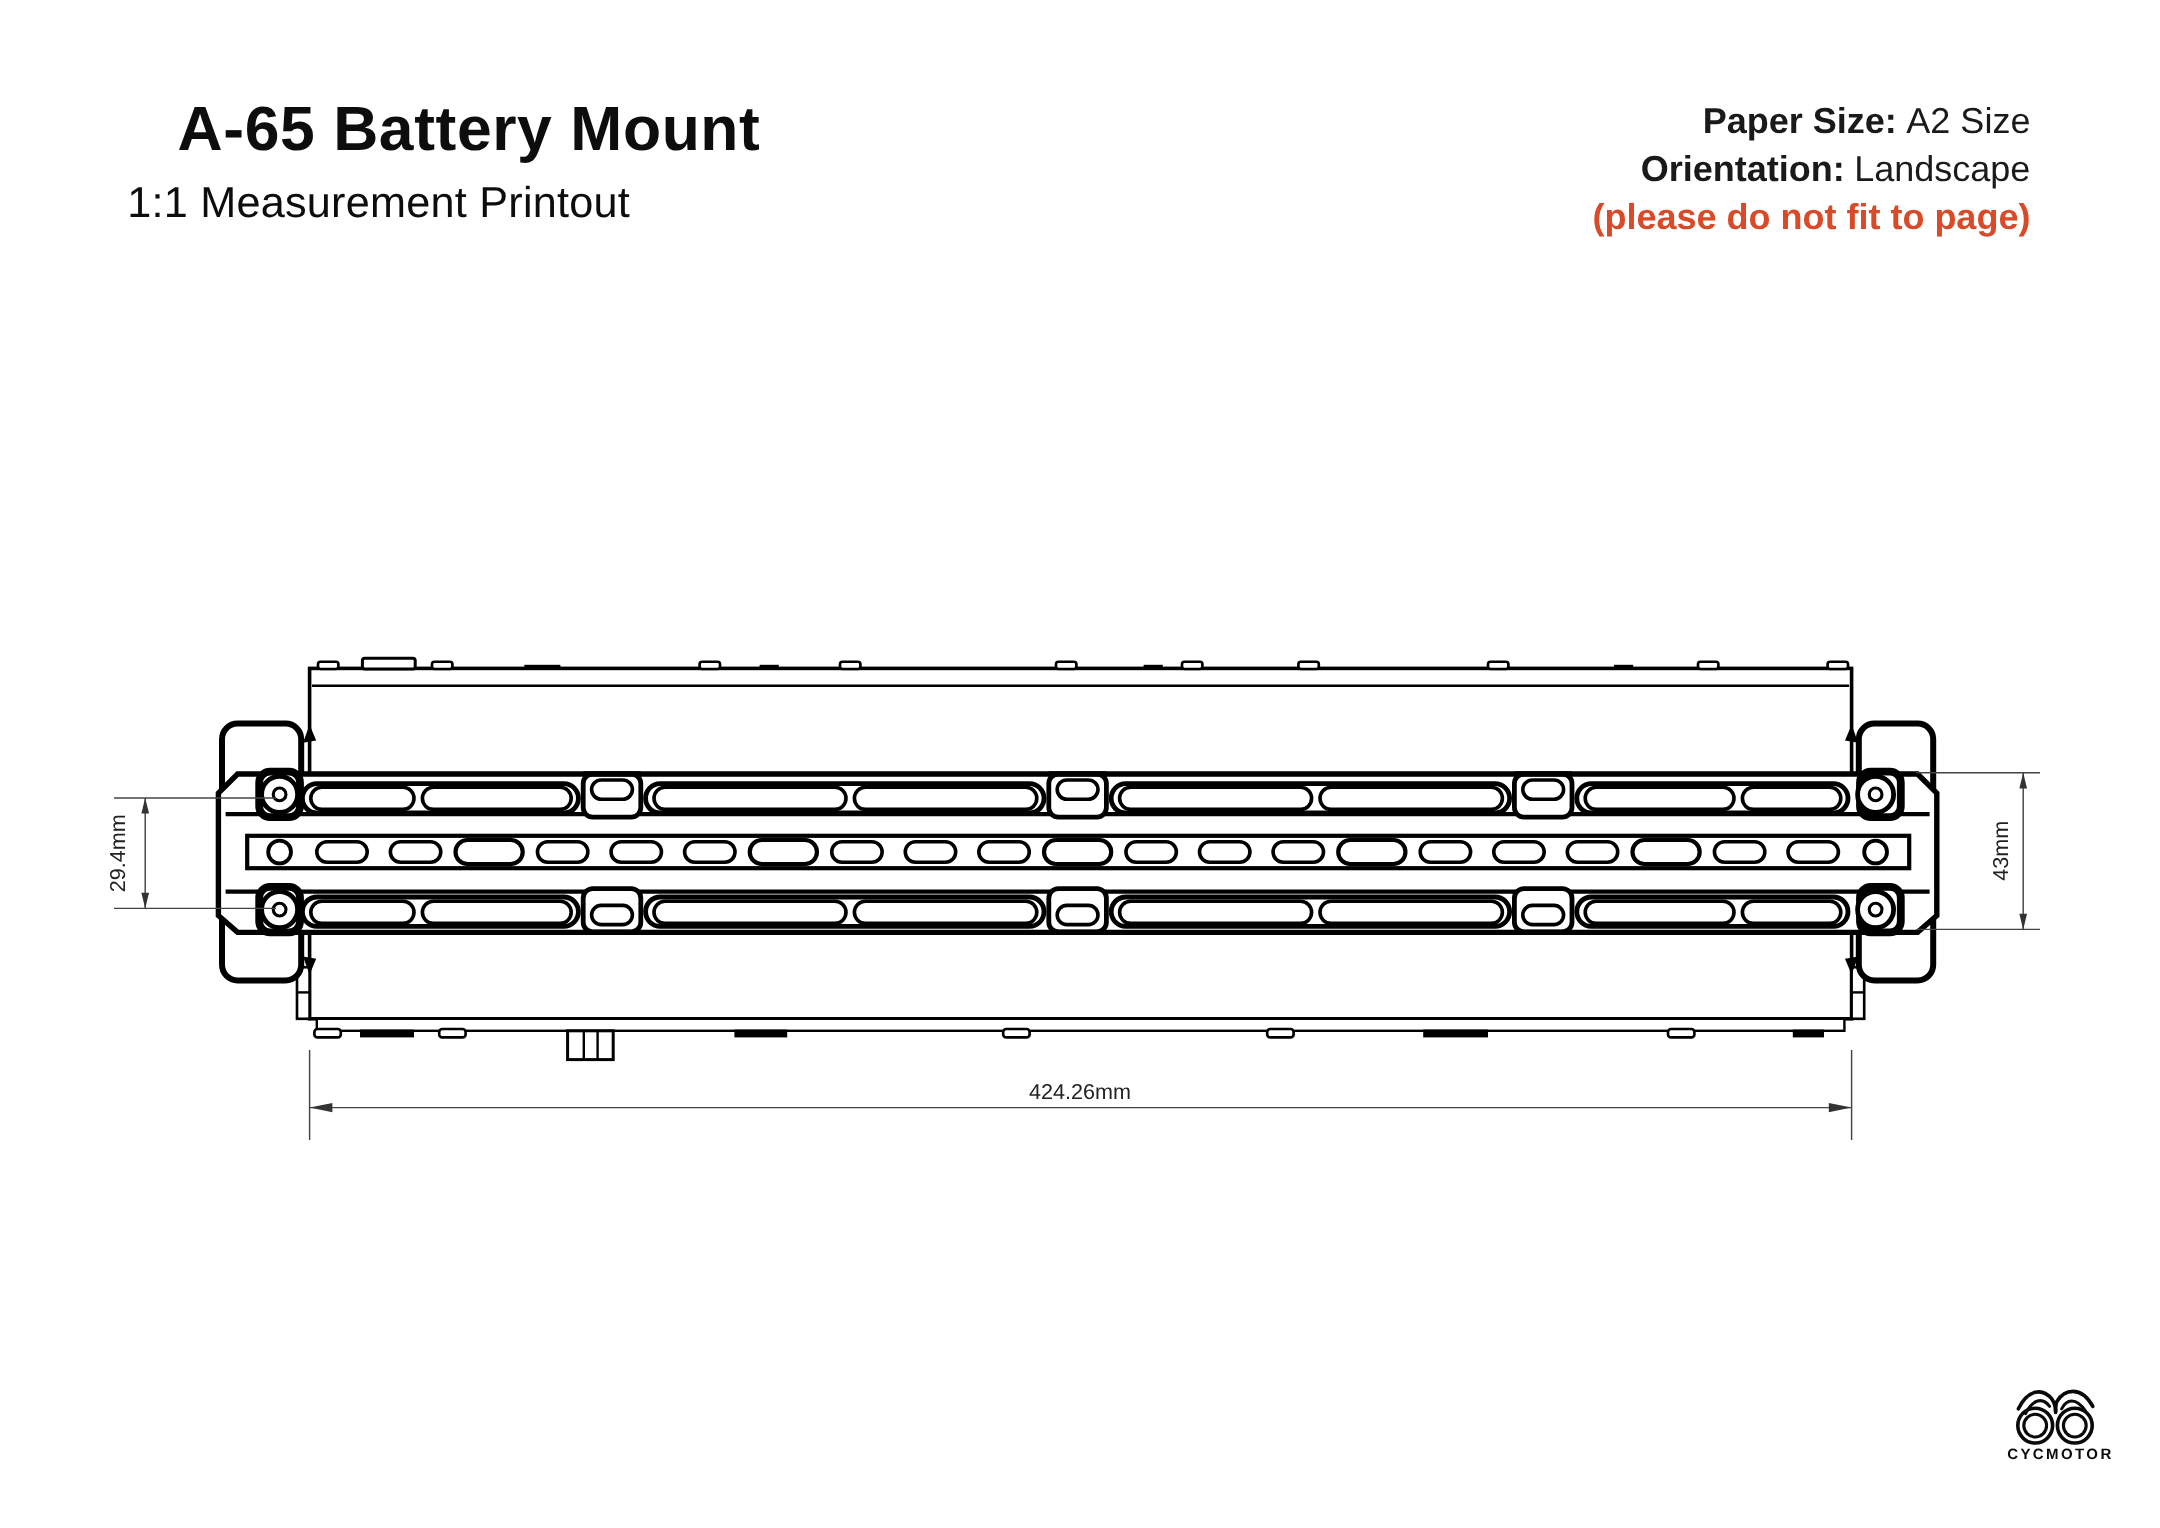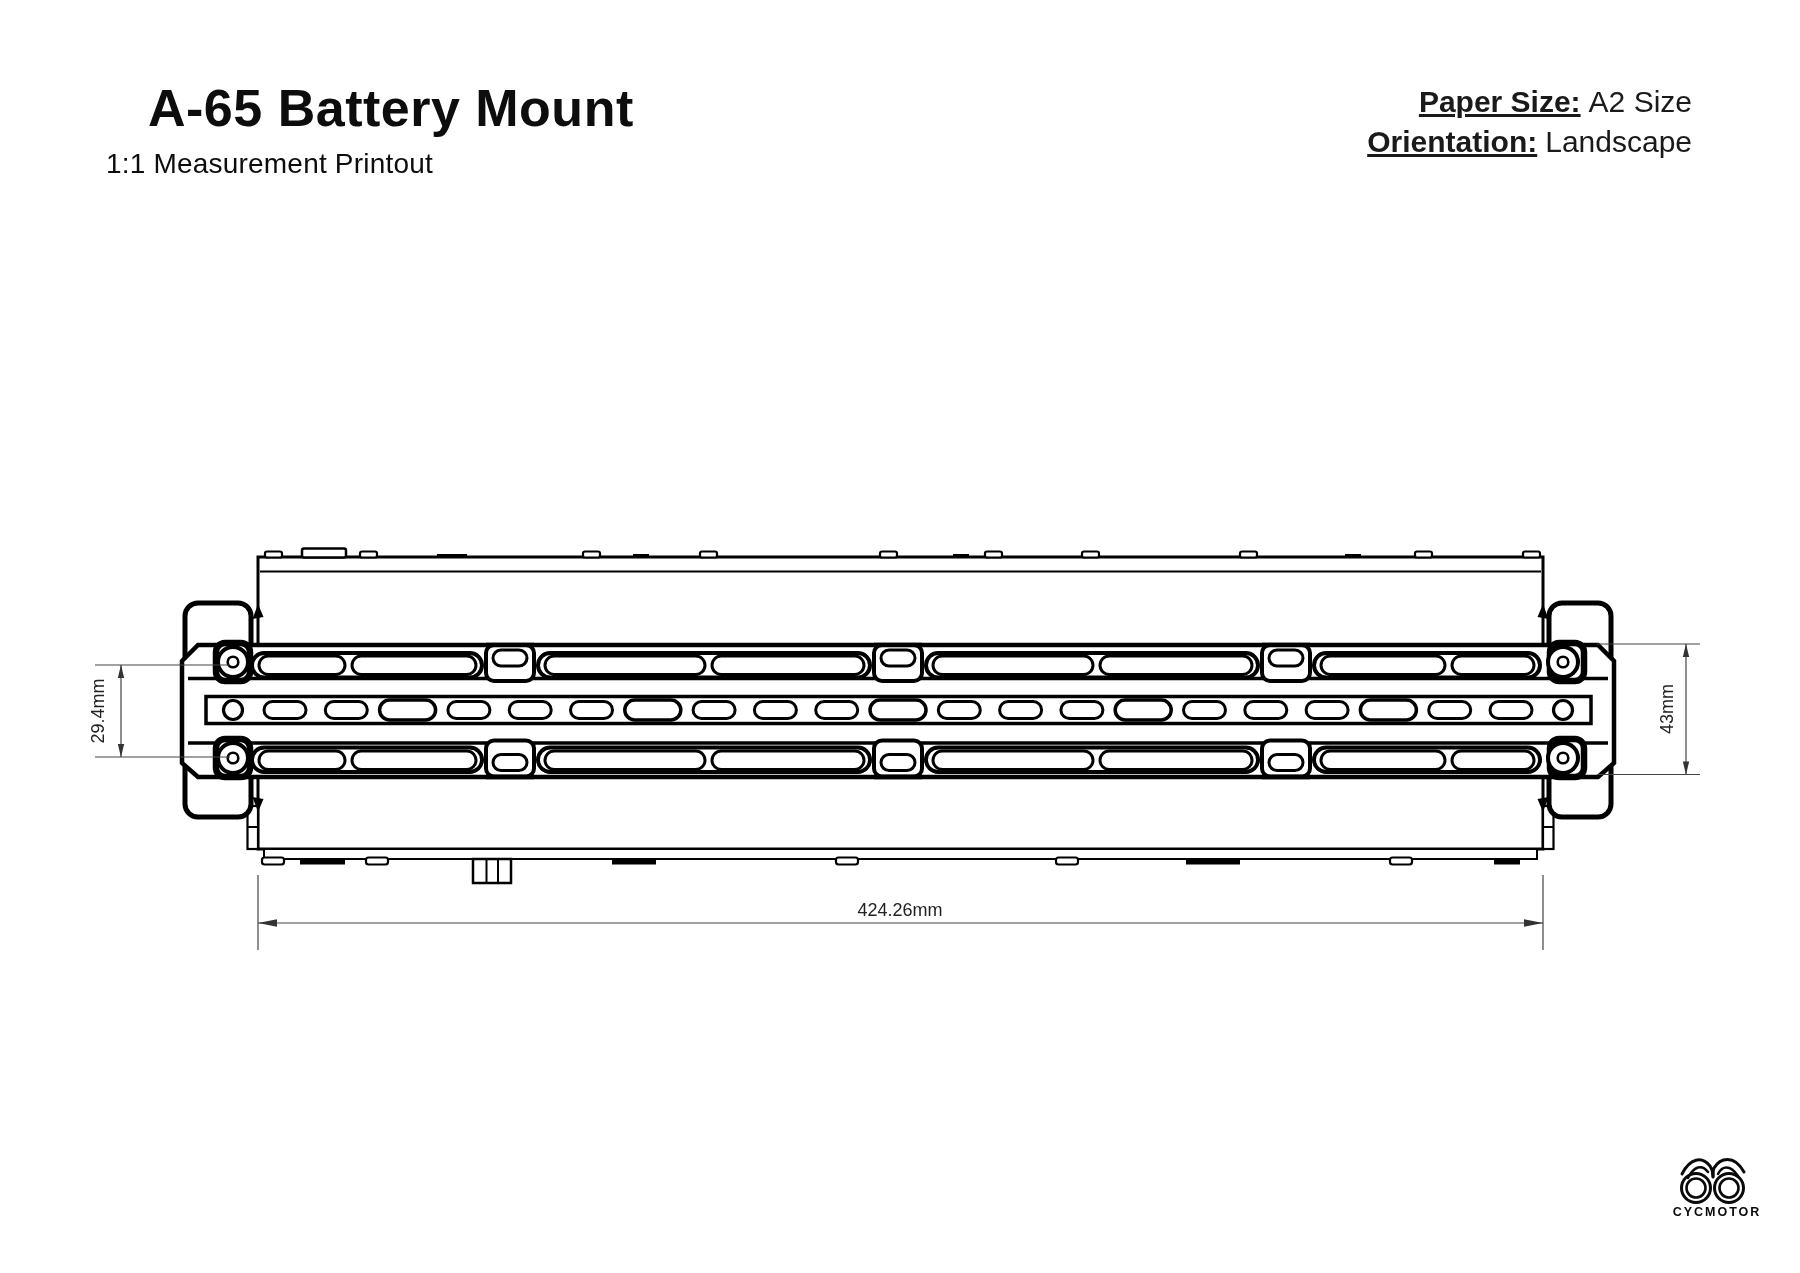--- a/index.html
+++ b/index.html
@@ -11,46 +11,47 @@
     font-family:"Liberation Sans",sans-serif;
     color:#111;
   }
   .title{
     position:absolute;left:104px;top:78px;
     font-size:52px;font-weight:bold;letter-spacing:0.5px;
     color:#0d0d0d;white-space:nowrap;margin-left:44px;
   }
   .subtitle{
     position:absolute;left:106px;top:148px;
-    font-size:28px;font-weight:normal;letter-spacing:0.2px;
+    font-size:36px;font-weight:normal;letter-spacing:0.2px;
     color:#0d0d0d;white-space:nowrap;
   }
   .print-info{
     position:absolute;right:108px;top:82px;
     text-align:right;font-size:30px;line-height:40px;
     color:#1a1a1a;white-space:nowrap;
   }
-  .print-info .lbl{font-weight:bold;text-decoration:underline;}
+  .print-info .lbl{font-weight:bold;}
   .print-info .val{margin-left:8px;text-align:right;}
   .print-info .warning{font-weight:bold;color:#d94a28;}
   svg text{font-family:"Liberation Sans",sans-serif;}
   .dimtext{font-size:18px;fill:#222;}
   .logotext{font-size:12.5px;font-weight:bold;letter-spacing:2px;fill:#0a0a0a;}
 </style>
 </head>
 <body>
 
 <div class="page">
 
   <div class="title">A-65 Battery Mount</div>
   <div class="subtitle">1:1 Measurement Printout</div>
 
   <div class="print-info">
     <div><span class="lbl">Paper Size:</span><span class="val">A2 Size</span></div>
     <div><span class="lbl">Orientation:</span><span class="val">Landscape</span></div>
+    <div class="warning">(please do not fit to page)</div>
   </div>
 
   <svg width="1800" height="1273" viewBox="0 0 1800 1273" style="position:absolute;left:0;top:0;">
 
     <g stroke="#000" fill="none">
       <rect x="258" y="557" width="1285" height="292" fill="#fff" stroke-width="3"></rect>
       <line x1="260" y1="571.5" x2="1541" y2="571.5" stroke-width="2"></line>
       <rect x="264" y="849" width="1273" height="10" fill="#fff" stroke-width="2"></rect>
 
       <rect x="302" y="548.5" width="44" height="9" rx="2" fill="#fff" stroke-width="2.5"></rect>

